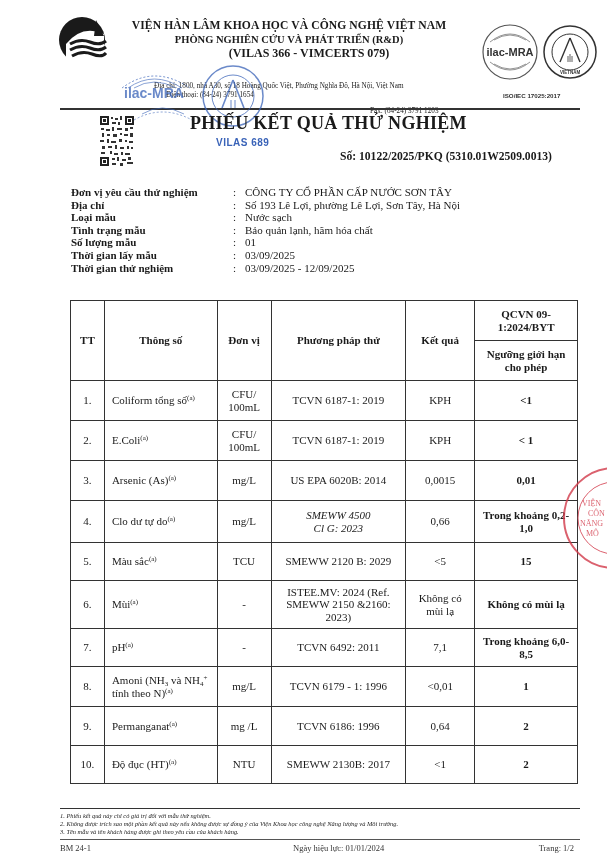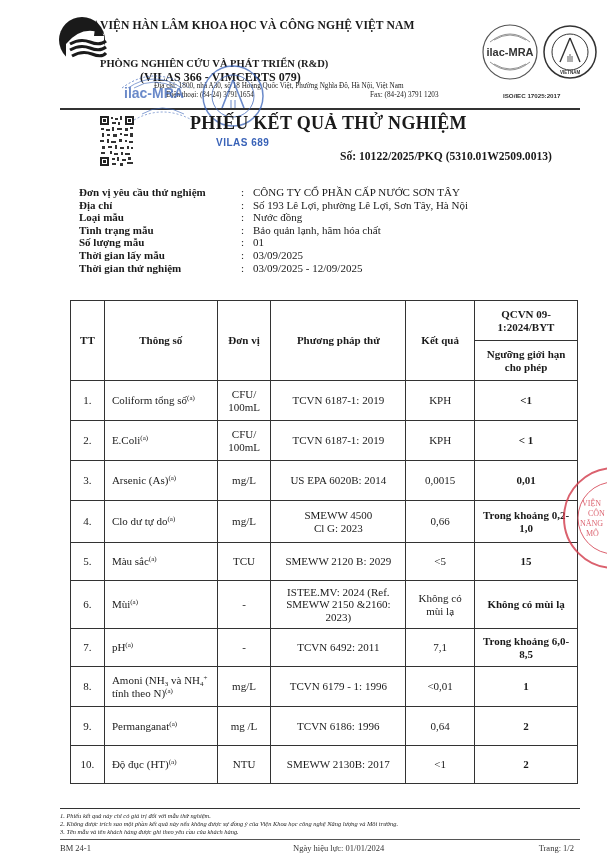--- a/index.html
+++ b/index.html
@@ -1,42 +1,42 @@
 <!DOCTYPE html>
 <html><head>
 <meta charset="utf-8">
 <style>
   * { box-sizing: border-box; margin: 0; padding: 0; }
   html, body { width: 607px; height: 858px; background: #ffffff; overflow: hidden; }
   body { position: relative; font-family: "Liberation Serif", "DejaVu Serif", serif; color: #1a1a1a; }
 
   .logo { position: absolute; left: 56px; top: 14px; width: 52px; height: 52px; }
-  .header-lines { position: absolute; left: 100px; top: 18px; width: 390px; }
+  .header-lines { position: absolute; left: 94px; top: 18px; width: 390px; text-align: center; }
   .hl1 { font-size: 11.6px; font-weight: bold; letter-spacing: 0.1px; line-height: 15px; }
   .hl2 { font-size: 12.2px; font-weight: bold; line-height: 15px; }
-  .hl3 { font-size: 10.5px; font-weight: bold; line-height: 14px; margin-top: 24px; }
+  .hl3 { font-size: 10.5px; font-weight: bold; line-height: 14px; }
   .hl4 { font-size: 12px; font-weight: bold; line-height: 13px; margin-left: 40px; }
   .addr { position: absolute; left: 154px; top: 82px; font-size: 7.2px; line-height: 9px; color: #222; }
   .addr-fax { position: absolute; left: 216px; top: 9px; white-space: nowrap; }
 
   .acc-logos { position: absolute; left: 480px; top: 22px; width: 120px; height: 60px; }
   .iso-text { position: absolute; left: 503px; top: 92px; font-family: "Liberation Sans", sans-serif; font-size: 6.2px; font-weight: bold; color: #333; }
 
   .rule-top { position: absolute; left: 60px; top: 108px; width: 520px; height: 2px; background: #333; }
 
   .stamp-blue { position: absolute; left: 118px; top: 58px; width: 150px; height: 76px; pointer-events: none; }
   .vilas { position: absolute; left: 216px; top: 137px; font-family: "Liberation Sans", sans-serif; font-size: 10px; font-weight: bold; color: #3a63b8; letter-spacing: 0.5px; }
 
   .qr { position: absolute; left: 100px; top: 116px; width: 34px; height: 50px; }
 
   .doc-title { position: absolute; left: 190px; top: 113px; font-size: 18px; font-weight: bold; letter-spacing: 0.3px; }
   .doc-number { position: absolute; left: 340px; top: 150px; font-size: 11.6px; font-weight: bold; }
 
   .info { position: absolute; left: 71px; top: 186px; width: 480px; }
-  .info-row { display: flex; font-size: 11px; line-height: 12.6px; margin-left: 8px; }
+  .info-row { display: flex; font-size: 11px; line-height: 12.6px; }
   .info-label { width: 162px; font-weight: bold; }
   .info-colon { width: 12px; }
   .info-value { flex: 1; }
 
   table.results { position: absolute; left: 70px; top: 300px; width: 508px; border-collapse: collapse; font-size: 11px; }
   table.results td, table.results th { border: 1px solid #333; text-align: center; vertical-align: middle; line-height: 12.5px; padding: 1px 3px; }
   table.results th { font-weight: bold; font-size: 11px; }
   table.results td.param { text-align: left; padding-left: 7px; }
   table.results td.limit { font-weight: bold; }
   table.results sup { font-size: 7px; vertical-align: 4px; line-height: 0; }
@@ -72,21 +72,21 @@
 
 <div class="header-lines">
   <div class="hl1">VIỆN HÀN LÂM KHOA HỌC VÀ CÔNG NGHỆ VIỆT NAM</div>
   <div class="hl3">PHÒNG NGHIÊN CỨU VÀ PHÁT TRIỂN (R&amp;D)</div>
   <div class="hl4">(VILAS 366 - VIMCERTS 079)</div>
 </div>
 <div class="addr">
   <div>Địa chỉ: 1800, nhà A30, số 18 Hoàng Quốc Việt, Phường Nghĩa Đô, Hà Nội, Việt Nam</div>
   <div style="position:relative;">
     <span style="margin-left:12px;">Điện thoại: (84-24) 3791 1654</span>
-    <span class="addr-fax" style="top:0;">Fax: (84-24) 3791 1203</span>
+    <span class="addr-fax" style="top:16px;">Fax: (84-24) 3791 1203</span>
   </div>
 </div>
 
 <svg class="acc-logos" viewBox="0 0 120 60">
   <g>
     <circle cx="30" cy="30" r="27" fill="none" stroke="#555" stroke-width="1.2"></circle>
     <path d="M10 20 Q30 4 50 20" fill="none" stroke="#777" stroke-width="0.8"></path>
     <path d="M14 18 Q30 8 46 18" fill="none" stroke="#777" stroke-width="0.8"></path>
     <path d="M10 40 Q30 56 50 40" fill="none" stroke="#777" stroke-width="0.8"></path>
     <path d="M14 42 Q30 52 46 42" fill="none" stroke="#777" stroke-width="0.8"></path>
@@ -183,21 +183,21 @@
       <span class="info-value">CÔNG TY CỔ PHẦN CẤP NƯỚC SƠN TÂY</span>
     </div>
   <div class="info-row">
       <span class="info-label">Địa chỉ</span>
       <span class="info-colon">:</span>
       <span class="info-value">Số 193 Lê Lợi, phường Lê Lợi, Sơn Tây, Hà Nội</span>
     </div>
   <div class="info-row">
       <span class="info-label">Loại mẫu</span>
       <span class="info-colon">:</span>
-      <span class="info-value">Nước đồng</span>
+      <span class="info-value">Nước sạch</span>
     </div>
   <div class="info-row">
       <span class="info-label">Tình trạng mẫu</span>
       <span class="info-colon">:</span>
       <span class="info-value">Bảo quản lạnh, hãm hóa chất</span>
     </div>
   <div class="info-row">
       <span class="info-label">Số lượng mẫu</span>
       <span class="info-colon">:</span>
       <span class="info-value">01</span>
@@ -250,21 +250,21 @@
       <td class="param"><span>Arsenic (As)</span><sup>(a)</sup></td>
       <td>mg/L</td>
       <td>US EPA 6020B: 2014</td>
       <td>0,0015</td>
       <td class="limit">0,01</td>
     </tr>
     <tr style="height:42px;">
       <td>4.</td>
       <td class="param"><span>Clo dư tự do</span><sup>(a)</sup></td>
       <td>mg/L</td>
-      <td style="padding:1px 30px;">SMEWW 4500 Cl G: 2023</td>
+      <td style="padding:1px 30px;font-style:italic;">SMEWW 4500 Cl G: 2023</td>
       <td>0,66</td>
       <td class="limit">Trong khoảng 0,2-1,0</td>
     </tr>
     <tr style="height:38px;">
       <td>5.</td>
       <td class="param"><span>Màu sắc</span><sup>(a)</sup></td>
       <td>TCU</td>
       <td>SMEWW 2120 B: 2029</td>
       <td>&lt;5</td>
       <td class="limit">15</td>

